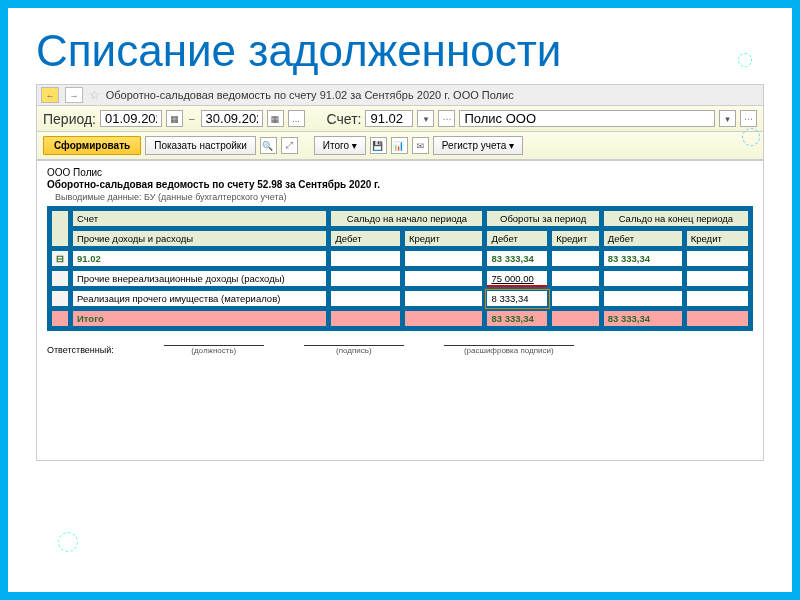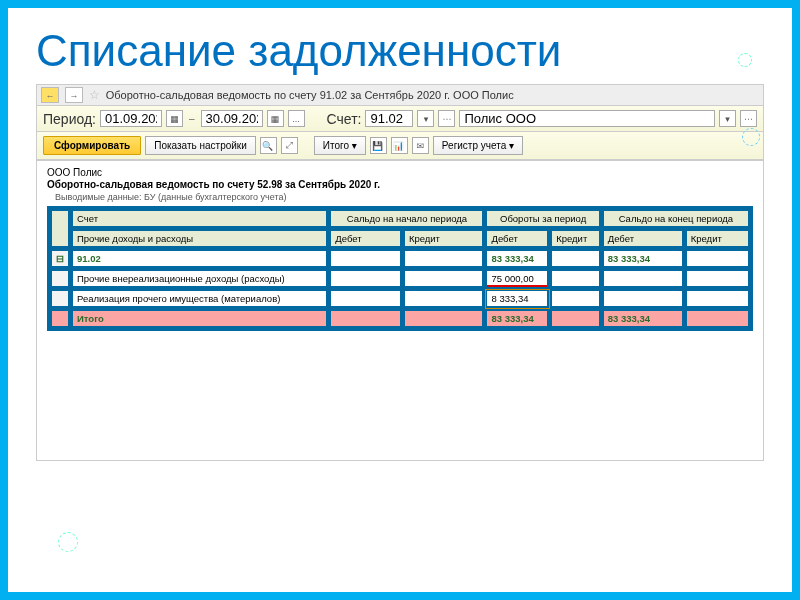--- a/index.html
+++ b/index.html
@@ -28,21 +28,21 @@
 .report-title { font-size: 10px; font-weight: bold; margin-bottom: 2px; }
 .report-sub { font-size: 9px; color: #555; margin-bottom: 4px; padding-left: 8px; }
 table.rep { border-collapse: collapse; width: 100%; font-size: 9.5px; }
 table.rep th, table.rep td { border: 5px solid #0369a1; padding: 2px 4px; text-align: left; }
 table.rep th { background: #e7edd5; font-weight: normal; }
 table.rep th.grp { text-align: center; }
 td.num { text-align: right; }
 tr.total td { font-weight: bold; background: #fca5a5; color: #2a6b2a; }
 tr.acc td { color: #2a6b2a; font-weight: bold; }
 .expand-col { width: 14px; text-align: center; background: #f4f4f4; border: 1px solid #888; }
-.highlight-row td.num { position: relative; }
+.highlight-row td.num { position: relative; text-decoration: underline; }
 .red-underline { position: absolute; left: 0; right: 0; bottom: -1px; height: 2px; background: #d00; }
 .orange-box { outline: 1px solid #c80; outline-offset: -1px; }
 .signature-row { display: flex; gap: 40px; margin-top: 14px; font-size: 9px; }
 .sig-block { display: flex; flex-direction: column; align-items: center; }
 .sig-line { border-top: 1px solid #333; width: 100px; }
 .sig-label { font-size: 8px; color: #555; }
 .resp-label { font-size: 9px; margin-right: 10px; }
 </style>
 </head>
 <body>
@@ -153,15 +153,30 @@
           <td class="num"></td>
               <td class="num"></td>
           <td class="num">83 333,34</td>
           <td class="num"></td>
           <td class="num">83 333,34</td>
           <td class="num"></td>
         </tr>
       </tbody>
         </table>
 
+      <div class="signature-row">
+        <span class="resp-label">Ответственный:</span>
+        <div class="sig-block">
+          <div class="sig-line"></div>
+          <div class="sig-label">(должность)</div>
+        </div>
+        <div class="sig-block">
+          <div class="sig-line"></div>
+          <div class="sig-label">(подпись)</div>
+        </div>
+        <div class="sig-block">
+          <div class="sig-line" style="width:130px"></div>
+          <div class="sig-label">(расшифровка подписи)</div>
+        </div>
+      </div>
     </div>
   </div>
 </div>
 
 </body></html>

